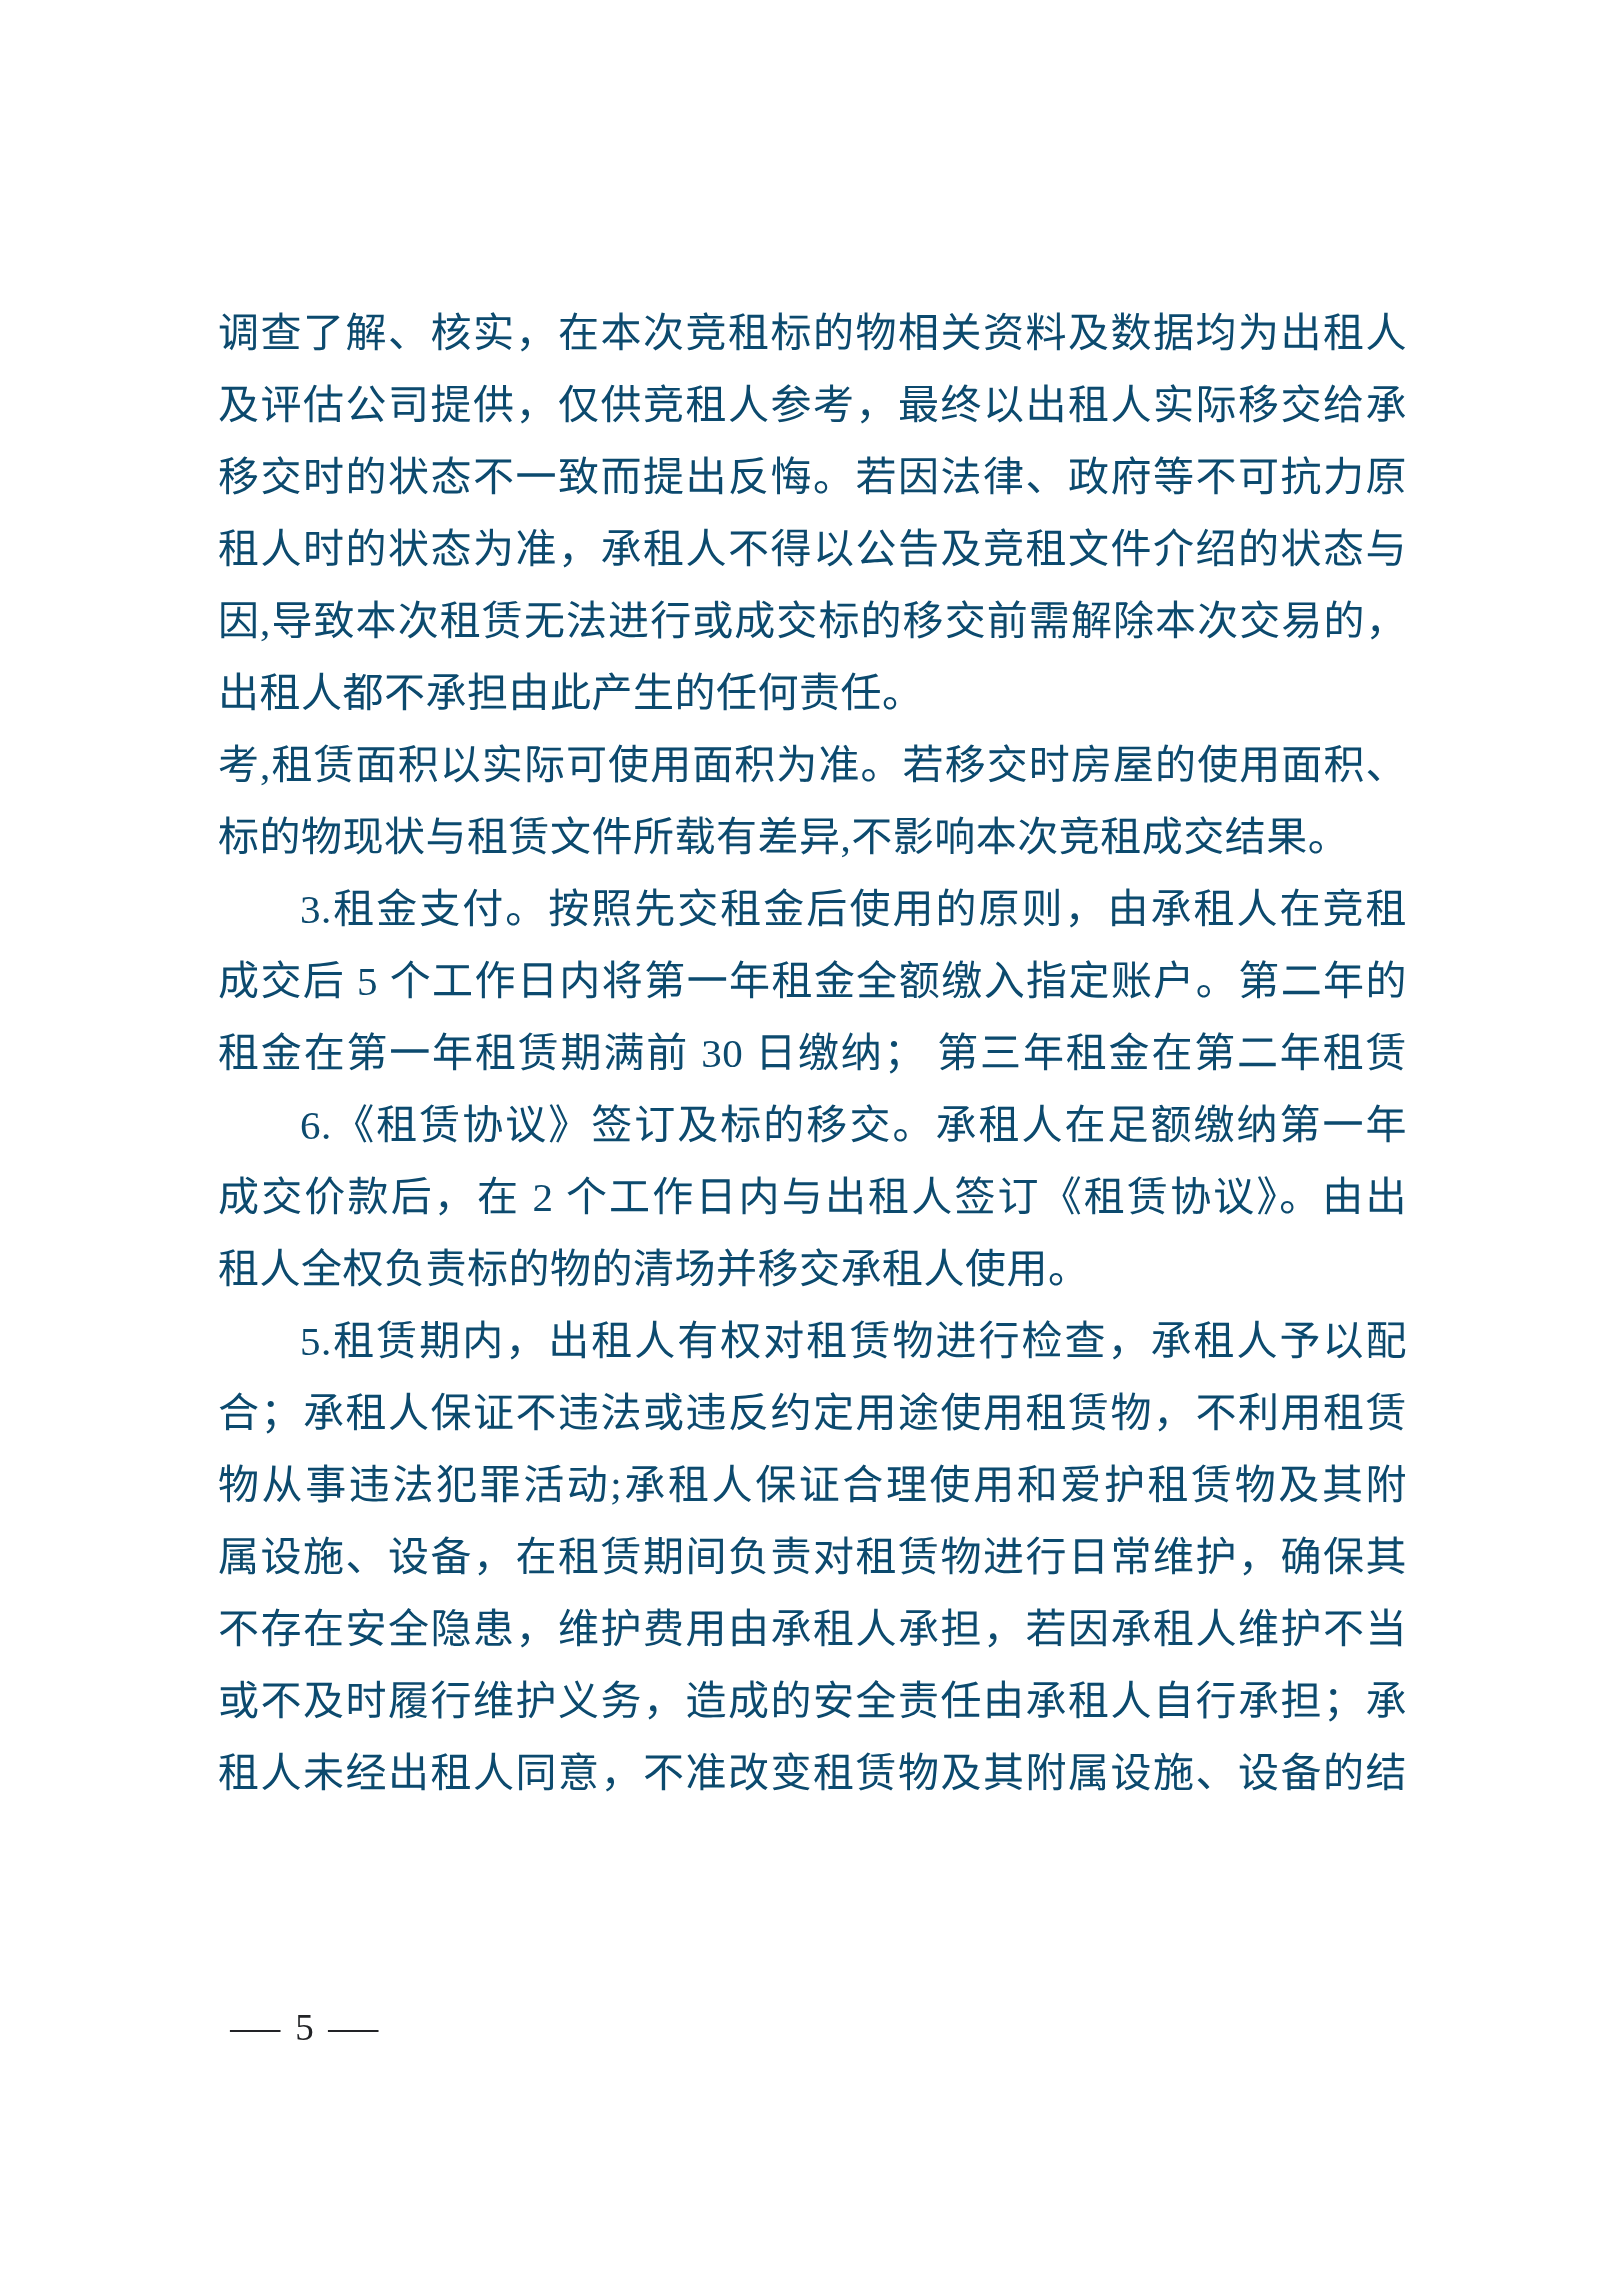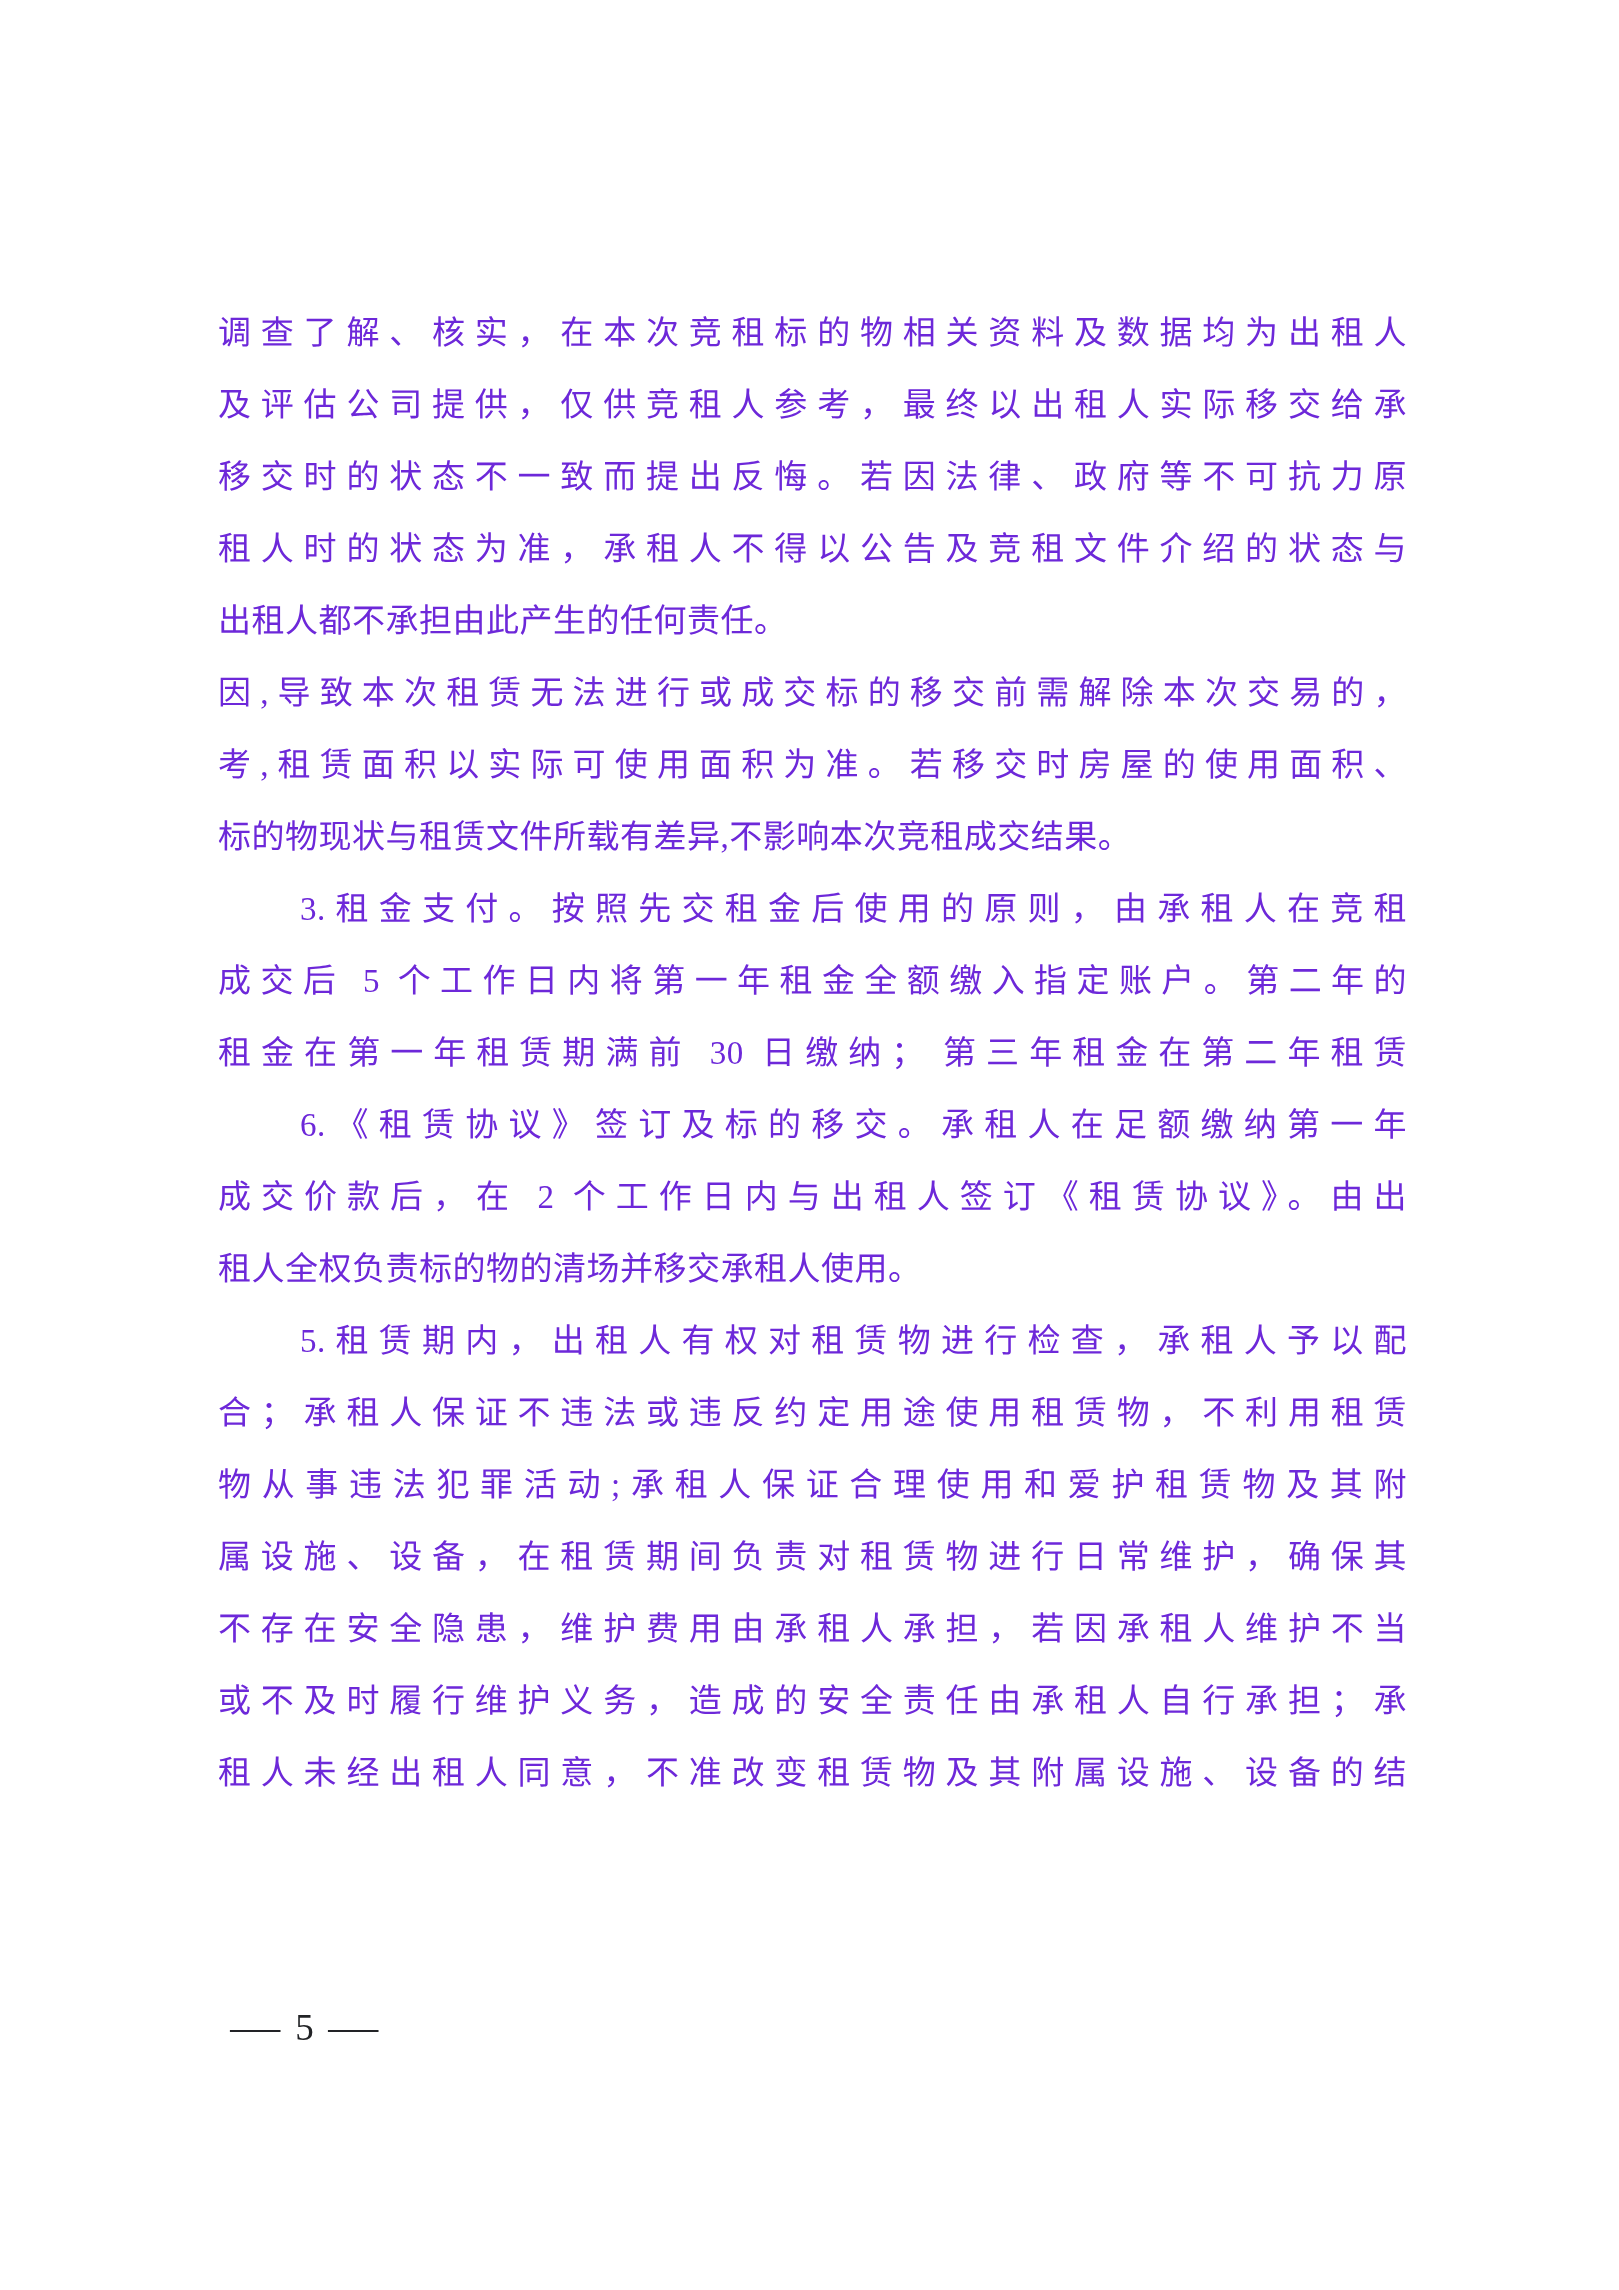--- a/index.html
+++ b/index.html
@@ -19,24 +19,24 @@
     position: absolute;
     left: 218px;
     top: 297px;
     width: 1189px;
   }
   .paragraph {
     margin: 0;
     padding: 0;
   }
   .line {
-    font-size: 33px;
+    font-size: 41px;
     line-height: 72px;
     height: 72px;
-    color: #6d28d9;
+    color: #0c4a6e;
     text-align: justify;
     text-align-last: justify;
     text-justify: inter-character;
     white-space: nowrap;
     letter-spacing: 0.5px;
   }
   .line.short {
     text-align-last: left;
   }
   .line.indent {
@@ -67,22 +67,22 @@
 
 <div class="page">
 
   <div class="text-block">
 
     <div class="paragraph">
       <div class="line">调查了解、核实，在本次竞租标的物相关资料及数据均为出租人</div>
       <div class="line">及评估公司提供，仅供竞租人参考，最终以出租人实际移交给承</div>
       <div class="line">移交时的状态不一致而提出反悔。若因法律、政府等不可抗力原</div>
       <div class="line">租人时的状态为准，承租人不得以公告及竞租文件介绍的状态与</div>
+      <div class="line">因,导致本次租赁无法进行或成交标的移交前需解除本次交易的，</div>
       <div class="line short">出租人都不承担由此产生的任何责任。</div>
-      <div class="line">因,导致本次租赁无法进行或成交标的移交前需解除本次交易的，</div>
     </div>
 
     <div class="paragraph">
       <div class="line">考,租赁面积以实际可使用面积为准。若移交时房屋的使用面积、</div>
       <div class="line short">标的物现状与租赁文件所载有差异,不影响本次竞租成交结果。</div>
     </div>
 
     <div class="paragraph">
       <div class="line indent">3.租金支付。按照先交租金后使用的原则，由承租人在竞租</div>
       <div class="line">成交后 5 个工作日内将第一年租金全额缴入指定账户。第二年的</div>

